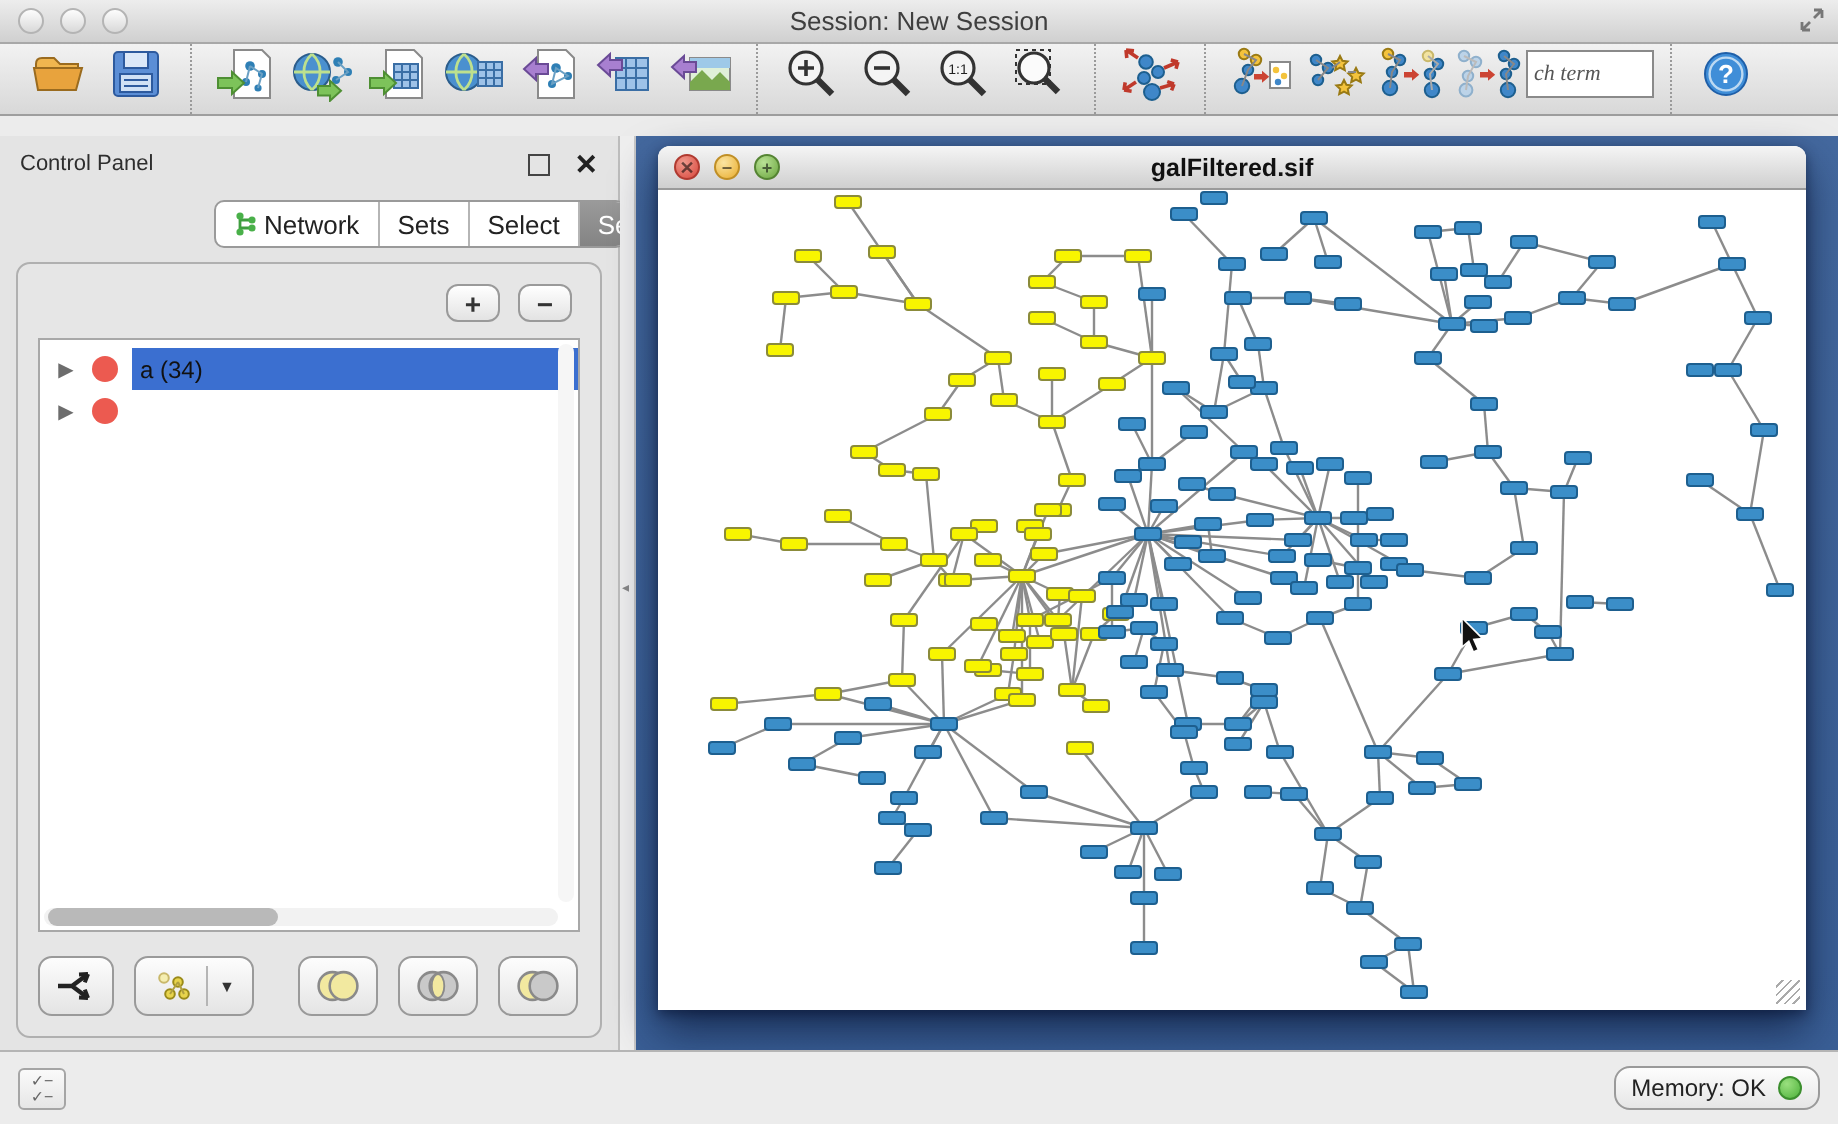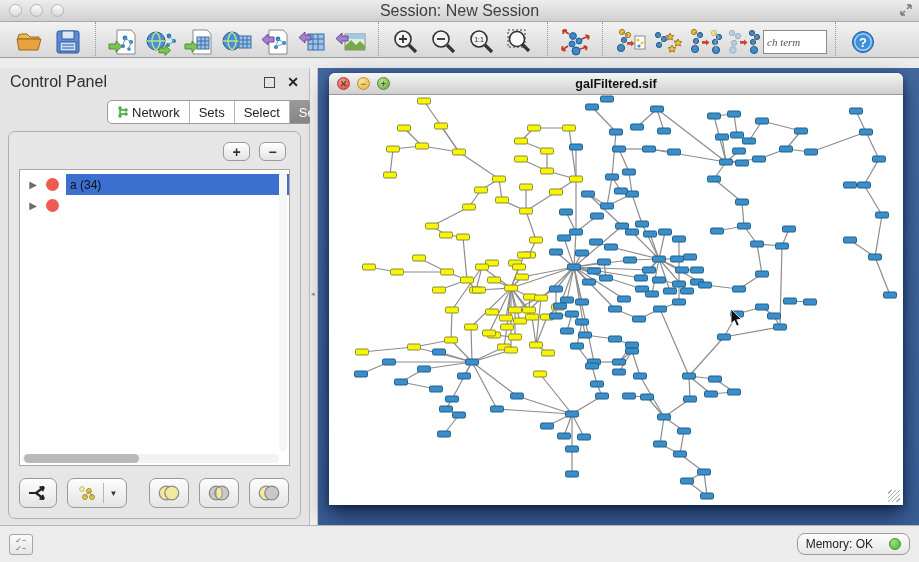--- a/index.html
+++ b/index.html
@@ -5,40 +5,40 @@
   * { box-sizing: border-box; margin: 0; padding: 0; }
   html,body { width: 919px; height: 562px; overflow: hidden; }
   body { font-family: "Liberation Sans", sans-serif; background:#ececec; position:relative; }
 
   
   .titlebar { height:22px; background:linear-gradient(#ededed,#d0d0d0); border-bottom:1px solid #a8a8a8;
     display:flex; align-items:center; position:relative; }
   .traffic { display:flex; gap:8px; margin-left:9px; }
   .tl-circle { width:13px; height:13px; border-radius:50%; background:linear-gradient(#fdfdfd,#d9d9d9);
     border:1px solid #b4b4b4; }
-  .win-title { position:absolute; left:0; right:0; text-align:center; font-size:16px; color:#3f3f3f; }
+  .win-title { position:absolute; left:0; right:0; text-align:center; font-size:13px; color:#3f3f3f; }
   .expand-ic { position:absolute; right:6px; top:3px; width:14px; height:14px; color:#777; font-size:11px; }
 
   
   .toolbar { height:36px; background:linear-gradient(#f2f2f2,#d8d8d8); border-bottom:1px solid #9e9e9e;
-    display:flex; align-items:flex-start; padding:0 6px; }
+    display:flex; align-items:flex-end; padding:0 6px; }
   .tgroup { display:flex; align-items:center; height:40px; padding:0 5px; }
   .tsep { width:1px; height:36px; border-left:1px dotted #9a9a9a; margin:0 3px; }
   .tbtn { width:38px; height:38px; display:flex; align-items:center; justify-content:center; border-radius:4px; }
   .search-box { width:64px; height:24px; border:1px solid #8a8a8a; background:#fff; font-style:italic;
     color:#555; font-size:11px; padding:2px 3px; font-family:"Liberation Serif", serif; }
   .search-box::placeholder { color:#555; font-style:italic; }
 
   
   .main { position:absolute; top:68px; left:0; right:0; bottom:37px; display:flex; }
 
   
   .cpanel { width:310px; background:#e4e4e4; display:flex; flex-direction:column; border-right:1px solid #bdbdbd; }
   .cp-header { height:28px; display:flex; align-items:center; padding:0 10px; }
-  .cp-title { font-size:16px; color:#2e2e2e; flex:1; }
+  .cp-title { font-size:11px; color:#2e2e2e; flex:1; }
   .cp-float { width:11px; height:11px; border:1.5px solid #444; margin-right:12px; }
   .cp-close { font-size:14px; color:#222; font-weight:bold; line-height:11px; }
   .tabbar { display:flex; margin:4px 0 0 107px; height:24px; border:1px solid #9a9a9a; border-radius:5px;
     overflow:hidden; background:#fff; width:206px; font-size:13px; }
   .tab { display:flex; align-items:center; justify-content:center; padding:0 9px; color:#222;
     border-right:1px solid #b5b5b5; gap:4px; }
   .tab:last-child { border-right:none; }
   .tab.active { background:linear-gradient(#9a9a9a,#848484); color:#fff; }
   .titled-panel { margin:7px 8px 6px 8px; border:1px solid #b0b0b0; border-radius:7px; flex:1;
     display:flex; flex-direction:column; padding:6px 10px 10px 10px; background:#e6e6e6; }
@@ -81,21 +81,21 @@
     background:repeating-linear-gradient(135deg, transparent 0 2px, #aaa 2px 3px); }
   .cursor { position:absolute; width:12px; height:18px; pointer-events:none; }
 
   
   .statusbar { position:absolute; left:0; right:0; bottom:0; height:37px; background:#ececec;
     border-top:1px solid #b5b5b5; }
   .task-btn { position:absolute; left:9px; top:8px; width:24px; height:21px; border:1px solid #a5a5a5;
     background:linear-gradient(#fafafa,#e6e6e6); border-radius:3px; display:flex; align-items:center;
     justify-content:center; font-size:8px; color:#666; line-height:8px; }
   .memory-btn { position:absolute; right:9px; top:7px; height:22px; border:1px solid #9a9a9a; border-radius:8px;
-    background:linear-gradient(#fdfdfd,#e6e6e6); display:flex; align-items:center; gap:16px; padding:0 8px;
+    background:linear-gradient(#fdfdfd,#e6e6e6); display:flex; align-items:center; gap:6px; padding:0 8px;
     font-size:12px; color:#222; }
   .mem-dot { width:12px; height:12px; border-radius:50%; background:radial-gradient(circle at 35% 30%, #9ae07f, #4db13a);
     border:1px solid #3c8f2e; }
 </style>
 </head>
 <body>
 
 <div class="titlebar">
   <div class="traffic">
     <div class="tl-circle"></div>

